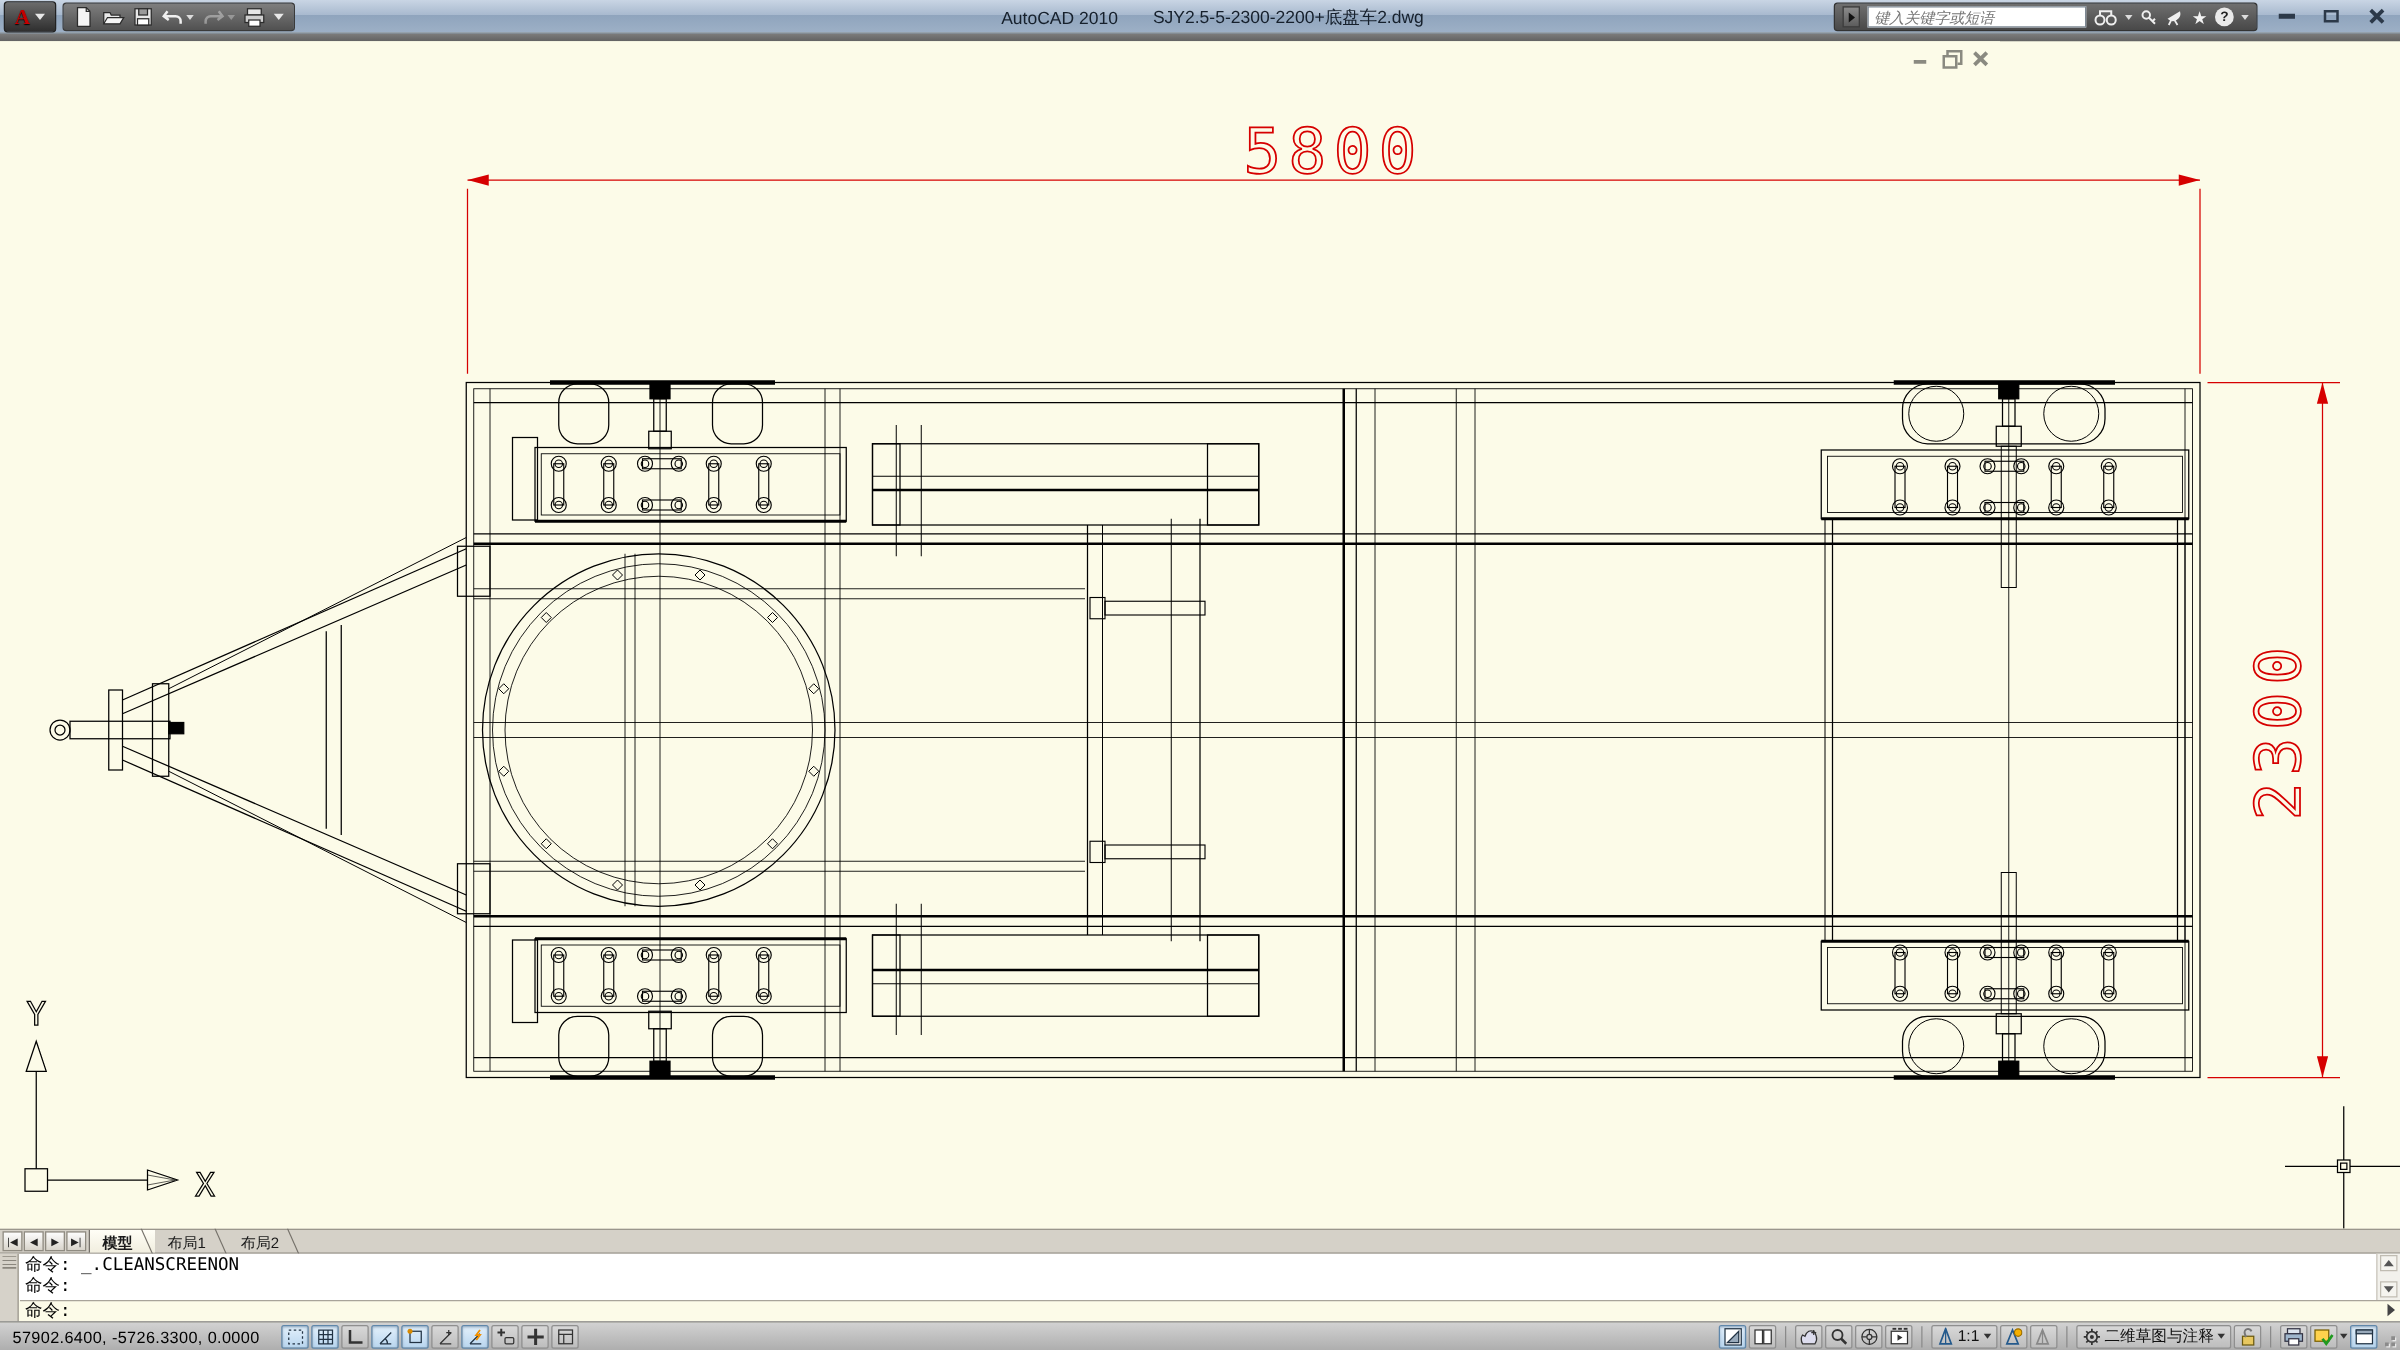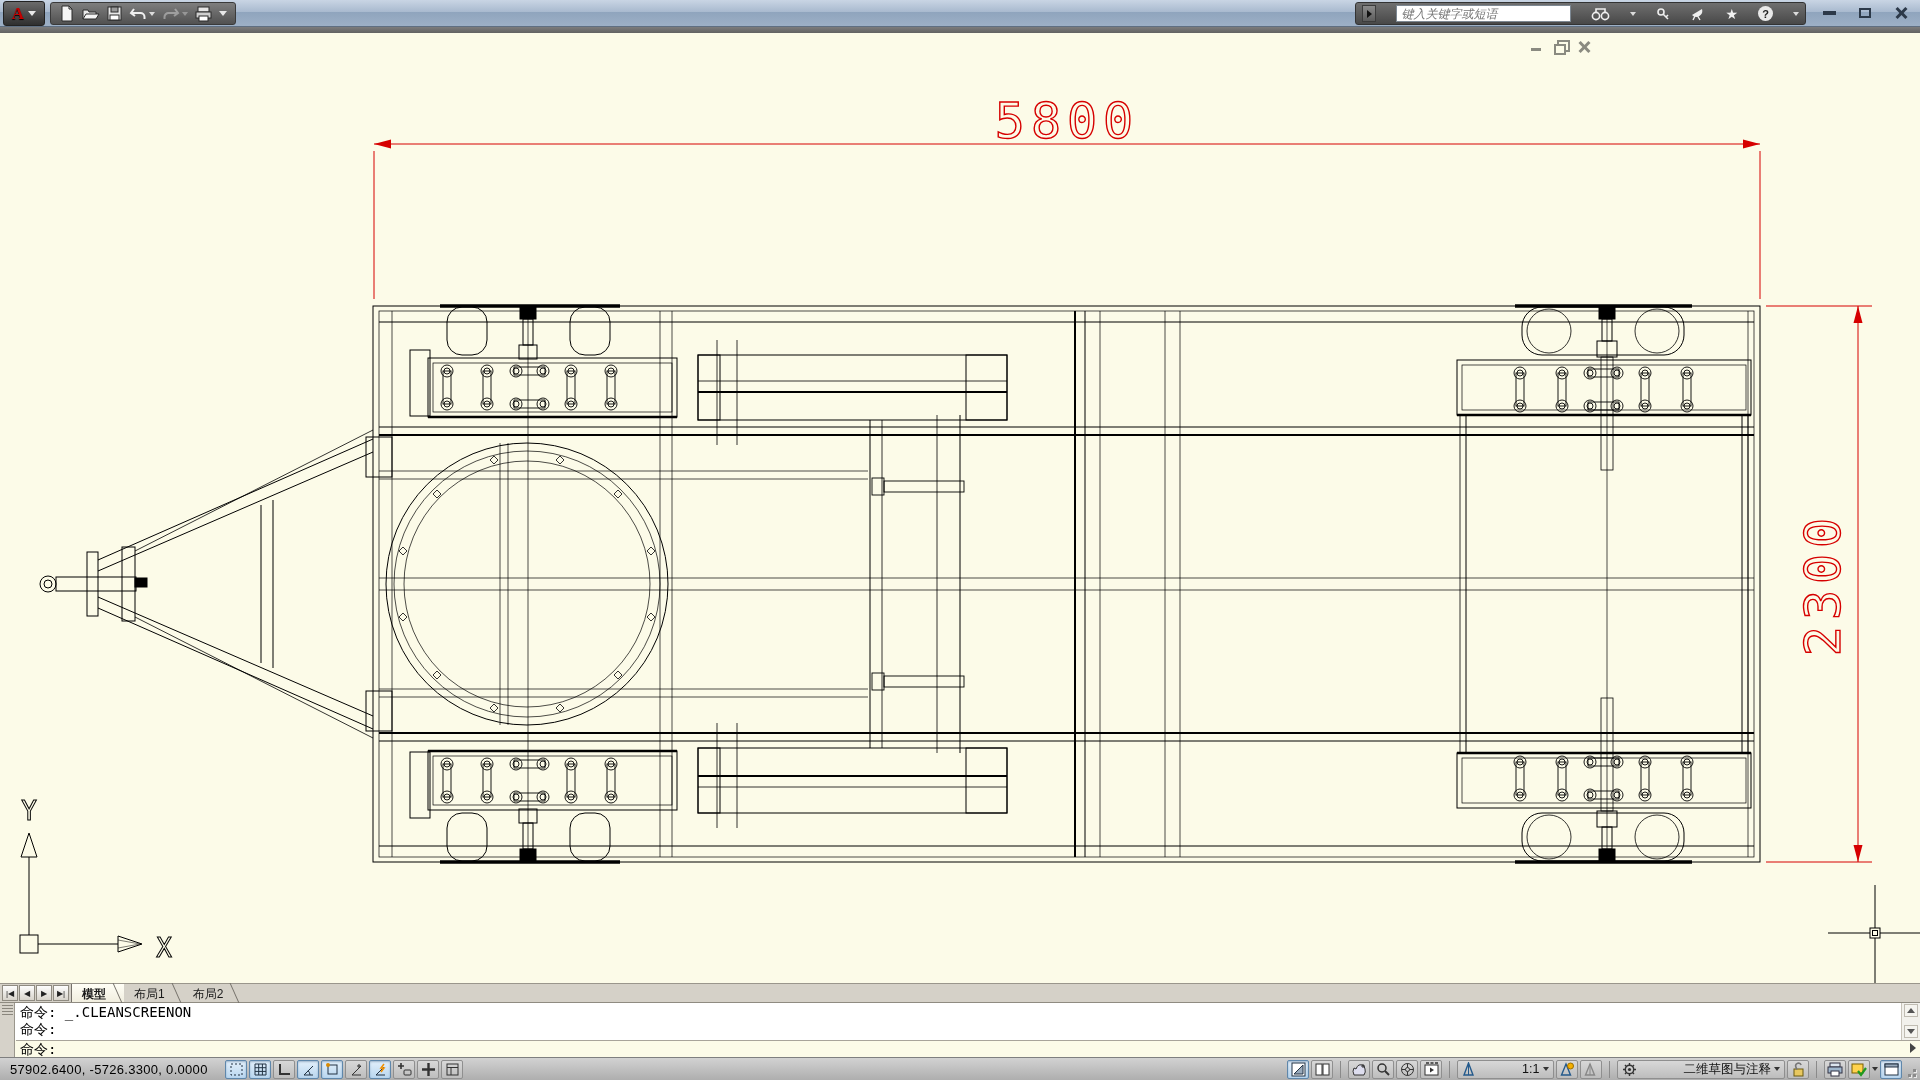--- a/index.html
+++ b/index.html
@@ -24,21 +24,21 @@
   #qat { position:absolute; top:2px; left:50px; height:23px; padding:0 8px; display:flex; align-items:center; gap:7px;
     background:linear-gradient(#7e7e7e,#515151); border:1px solid #3a3a3a; border-radius:3px; }
   .qat-btn { display:flex; align-items:center; gap:2px; }
   .qat-btn svg { display:block; }
   .disabled { opacity:0.4; }
 
   #title-center { position:absolute; top:0; left:520px; width:900px; height:27px;
     display:flex; align-items:center; justify-content:center; gap:28px;
     font-size:14px; color:#16202c; }
 
-  #infocenter { position:absolute; top:2px; right:114px; height:23px; display:flex; align-items:center; gap:20px;
+  #infocenter { position:absolute; top:2px; right:114px; height:23px; display:flex; align-items:center; gap:6px;
     background:linear-gradient(#6f6f6f,#484848); border:1px solid #333; border-radius:3px; padding:0 6px; }
   #ic-expand { width:14px; height:17px; background:linear-gradient(#8b8b8b,#5c5c5c); border:1px solid #3c3c3c;
     display:flex; align-items:center; justify-content:center; }
   #ic-expand .tri { width:0; height:0; border-top:4px solid transparent; border-bottom:4px solid transparent; border-left:5px solid #111; }
   #ic-search { width:175px; height:17px; border:1px solid #7d8893; font-style:italic; font-size:12px;
     color:#555; padding:0 4px; background:#fff; font-family:"Liberation Sans", sans-serif; }
   .ic-icon { display:flex; align-items:center; }
   .ic-star { color:#f2f2f2; font-size:14px; line-height:1; }
   .ic-help { width:15px; height:15px; border-radius:50%; background:#e9e9e9; color:#222;
     font-size:11px; font-weight:bold; display:flex; align-items:center; justify-content:center; }
@@ -94,21 +94,21 @@
   #statusbar { position:absolute; top:1057px; left:0; width:1920px; height:23px;
     background:linear-gradient(#d2d2d2,#aeaeae); border-top:1px solid #7f7f7f;
     display:flex; align-items:center; font-size:13px; color:#000; }
   #coords { width:225px; padding-left:10px; font-size:13px; letter-spacing:0.3px; }
   .sb-group { display:flex; align-items:center; gap:2px; }
   .sb-btn { width:22px; height:19px; display:flex; align-items:center; justify-content:center;
     border:1px solid #8f8f8f; background:linear-gradient(#d8d8d8,#bdbdbd); border-radius:2px; }
   .sb-btn.on { background:linear-gradient(#e3f0fb,#b9d6ef); border-color:#5f87ab; box-shadow:inset 0 1px 2px rgba(30,70,110,.35); }
   .sb-sep { width:1px; height:17px; background:#8a8a8a; margin:0 5px; }
   #sb-right { margin-left:auto; display:flex; align-items:center; gap:2px; padding-right:2px; }
-  .sb-text { font-size:12.5px; color:#111;margin-left:44px; }
+  .sb-text { font-size:12.5px; color:#111; }
   .sb-wide { width:auto; padding:0 4px; gap:3px; }
   #sb-grip { width:14px; height:20px; position:relative; }
   #sb-grip i { position:absolute; width:3px; height:3px; background:#8b8b8b; box-shadow:1px 1px 0 #e8e8e8; }
 
   svg text { font-family:"DejaVu Sans Mono", monospace; }
 </style>
 </head>
 <body>
 
 <div id="app">
@@ -153,20 +153,24 @@
       <span class="qat-btn">
         <svg width="17" height="16">
             <rect x="3" y="1" width="11" height="5" fill="#e6e6e6" stroke="#2b2b2b"></rect>
             <rect x="1" y="6" width="15" height="6" fill="#cfcfcf" stroke="#2b2b2b"></rect>
             <rect x="4" y="10" width="9" height="5" fill="#fff" stroke="#2b2b2b"></rect>
           </svg>
       </span>
       <span class="caret"></span>
     </div>
 
+    <div id="title-center">
+      <span>AutoCAD 2010</span>
+      <span>SJY2.5-5-2300-2200+底盘车2.dwg</span>
+    </div>
 
     <div id="infocenter">
       <span id="ic-expand">
           <span class="tri"></span>
         </span>
       <input id="ic-search" placeholder="键入关键字或短语" style="">
       <span class="ic-icon">
         <svg width="19" height="14">
             <circle cx="5" cy="9" r="3.6" fill="none" stroke="#eee" stroke-width="1.6"></circle>
             <circle cx="14" cy="9" r="3.6" fill="none" stroke="#eee" stroke-width="1.6"></circle>

